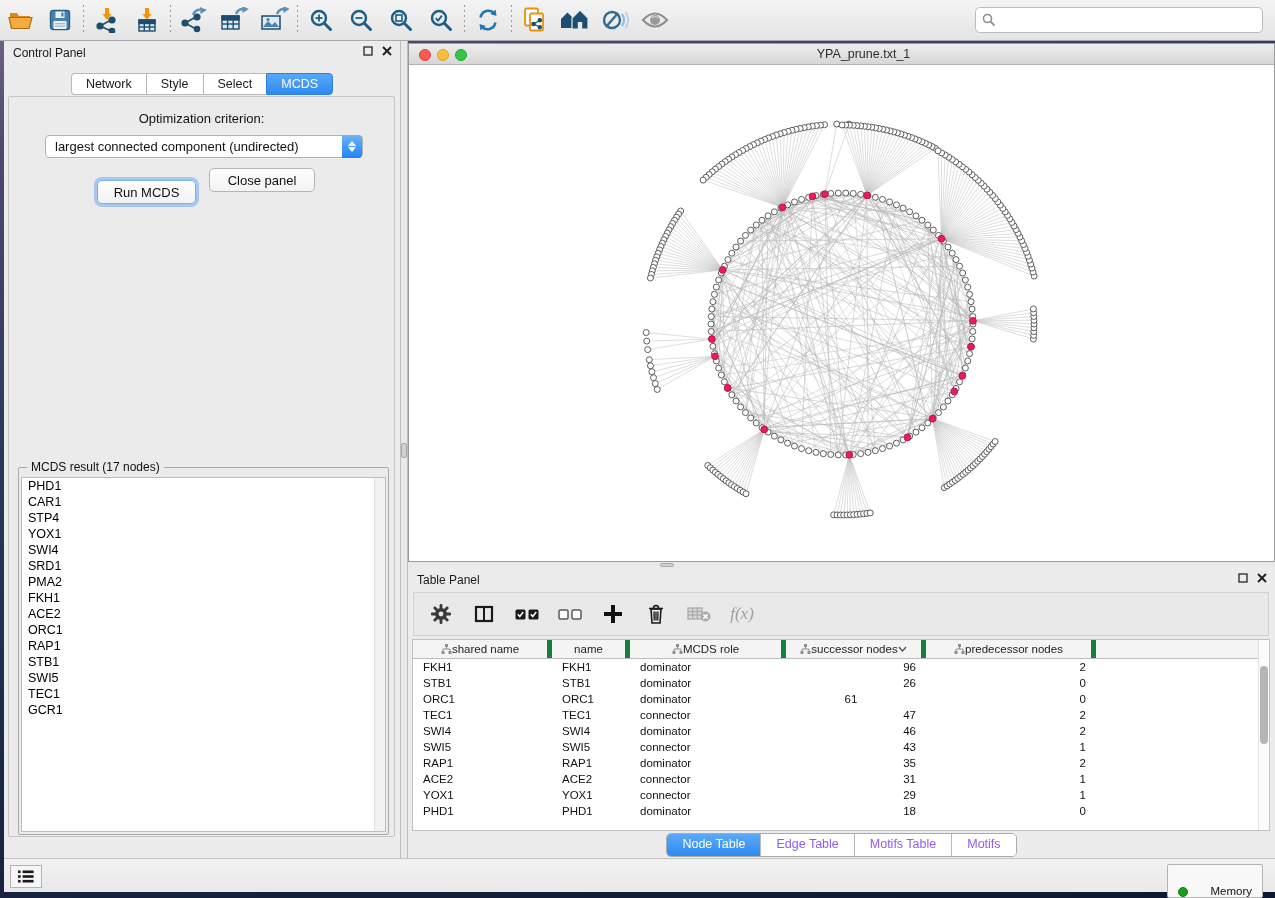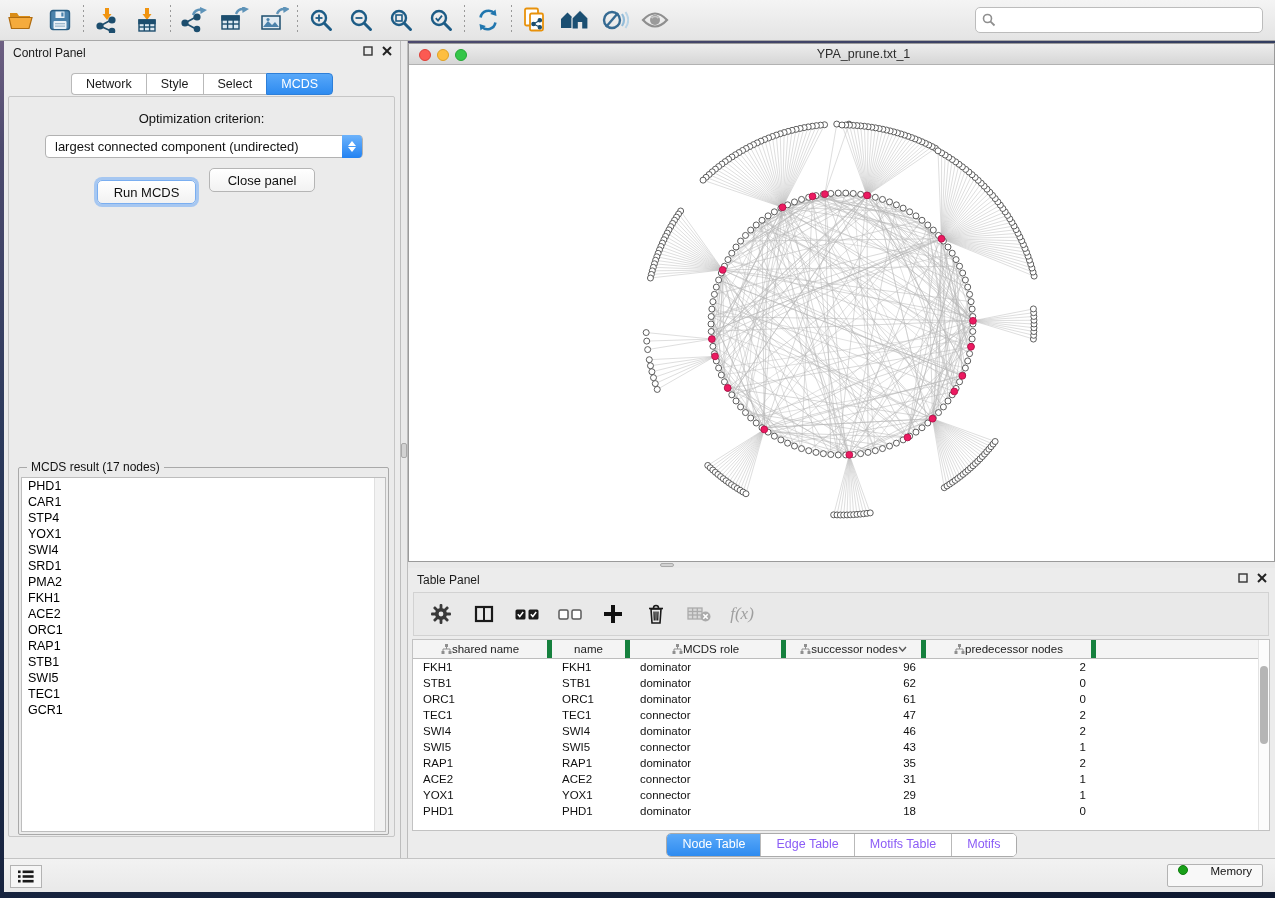--- a/index.html
+++ b/index.html
@@ -94,22 +94,22 @@
   .seg-group{display:flex;border:1px solid #ababab;border-radius:5px;overflow:hidden;background:#fff;}
   .seg{height:22px;line-height:21px;padding:0 15px;font-size:12.5px;color:#8b5cf6;
     border-right:1px solid #b9b9b9;background:#fff;}
   .seg:last-child{border-right:none;}
   .seg.active{background:linear-gradient(#5aa9f9,#2e8bf0);color:#fff;}
   
   #status-bar{position:absolute;left:4px;top:858px;width:1271px;height:34px;
     background:linear-gradient(#f2f2f2,#e9e9e9);border-top:1px solid #c4c4c4;}
   #list-btn{position:absolute;left:6px;top:6px;width:32px;height:23px;background:#f6f6f6;
     border:1px solid #b3b3b3;display:flex;align-items:center;justify-content:center;}
-  #memory-btn{position:absolute;right:12px;top:5px;height:23px;padding:0 10px;background:#f8f8f8;
-    border:1px solid #b3b3b3;border-radius:2px;display:flex;align-items:flex-start;gap:22px;
+  #memory-btn{position:absolute;right:12px;top:5px;height:34px;padding:0 10px;background:#f8f8f8;
+    border:1px solid #b3b3b3;border-radius:2px;display:flex;align-items:flex-end;gap:22px;
     font-size:11.5px;color:#111;}
   #memory-dot{width:10px;height:10px;border-radius:50%;background:#18a018;border:1px solid #0e7c0e;}
 </style>
 </head>
 <body>
 
 <div id="desktop">
 
   <div id="toolbar">
     <div class="tbtn">
@@ -1290,28 +1290,28 @@
             <div class="td l" style="width: 139px;">FKH1</div>
             <div class="td l" style="width: 78px;">FKH1</div>
             <div class="td l" style="width: 156px;">dominator</div>
             <div class="td r" style="width: 140px;">96</div>
             <div class="td r" style="width: 170px;">2</div>
           </div>
           <div class="tr">
             <div class="td l" style="width: 139px;">STB1</div>
             <div class="td l" style="width: 78px;">STB1</div>
             <div class="td l" style="width: 156px;">dominator</div>
-            <div class="td r" style="width: 140px;">62</div>
+            <div class="td r" style="width: 140px;">26</div>
             <div class="td r" style="width: 170px;">0</div>
           </div>
           <div class="tr">
             <div class="td l" style="width: 139px;">ORC1</div>
             <div class="td l" style="width: 78px;">ORC1</div>
             <div class="td l" style="width: 156px;">dominator</div>
-            <div class="td r" style="width: 140px;">61</div>
+            <div class="td r" style="width: 140px; text-align: center;">61</div>
             <div class="td r" style="width: 170px;">0</div>
           </div>
           <div class="tr">
             <div class="td l" style="width: 139px;">TEC1</div>
             <div class="td l" style="width: 78px;">TEC1</div>
             <div class="td l" style="width: 156px;">connector</div>
             <div class="td r" style="width: 140px;">47</div>
             <div class="td r" style="width: 170px;">2</div>
           </div>
           <div class="tr">

